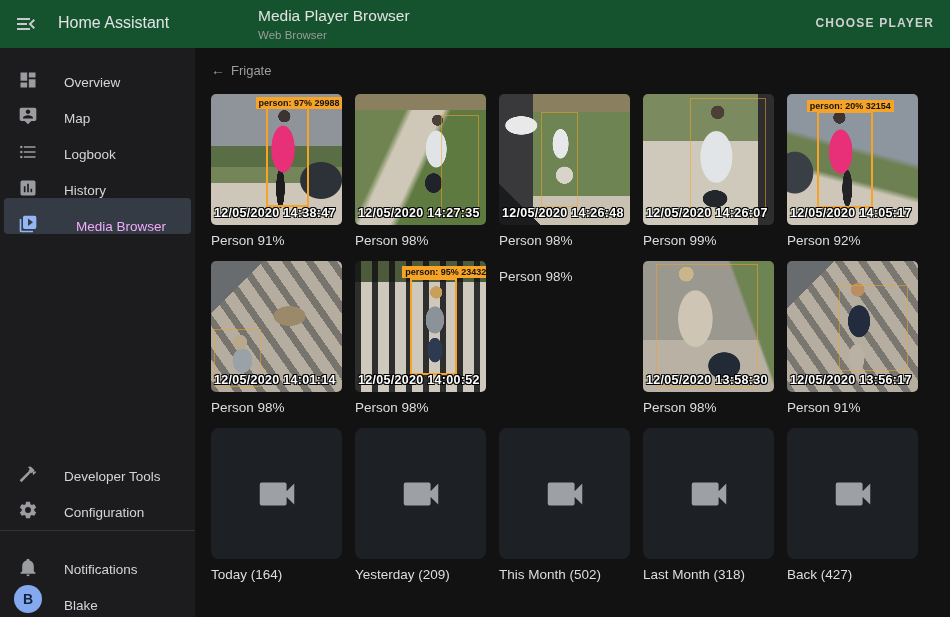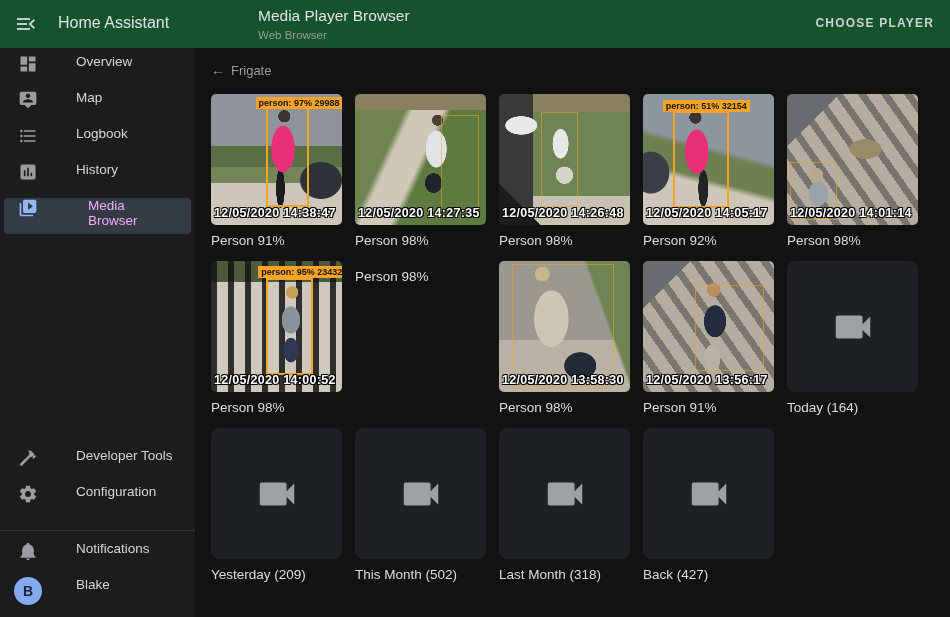--- a/index.html
+++ b/index.html
@@ -14,21 +14,21 @@
   .app-name { position:absolute; left:58px; top:14px; font-size:16px; color:#e3e3e5; }
   .player-title { position:absolute; left:258px; top:7px; }
   .player-title .t { font-size:15.5px; color:#e3e3e5; }
   .player-title .s { font-size:11.5px; color:#9a9b9e; margin-top:4px; }
   .choose-player { position:absolute; right:16px; top:16px; font-size:12px;
     font-weight:bold; letter-spacing:1.2px; color:#cfd0d2; cursor:pointer; }
 
   
   .sidebar { position:absolute; left:0; top:48px; width:195px; height:569px;
     background:#1c1c1e; }
-  .side-item { height:36px; display:flex; align-items:flex-start; gap:38px;
+  .side-item { height:36px; display:flex; align-items:flex-end; gap:26px;
     padding:0 14px; margin:0 4px; border-radius:4px; cursor:pointer; }
   .side-item .ic { width:20px; height:20px; color:#9a9ca0; flex:0 0 20px; }
   .side-item .lb { font-size:13.5px; color:#d3d5d8; font-weight:500; }
   .side-item.active { background:#353b45; }
   .side-item.active .ic { color:#93b6f5; }
   .side-item.active .lb { color:#f0abfc;margin-left:12px; }
   .side-top { padding-top:6px; }
   .side-bottom { position:absolute; left:0; right:0; bottom:4px; }
   .side-divider { height:1px; background:rgba(255,255,255,0.10); margin:10px 0; }
   .avatar { width:28px; height:28px; border-radius:50%; background:#84a9ee;
@@ -240,25 +240,32 @@
     </div>
 
     <div class="cell">
       <div class="thumb s3">
         <div class="bbox faint" style="left:32%;top:14%;width:28%;height:72%"></div>
         <div class="stamp">12/05/2020 14:26:48</div>
       </div>
       <div class="caption">Person 98%</div>
     </div>
 
+    <div class="cell">
+      <div class="thumb s4">
+        <div class="bbox faint" style="left:36%;top:3%;width:58%;height:90%"></div>
+        <div class="stamp">12/05/2020 14:26:07</div>
+      </div>
+      <div class="caption">Person 99%</div>
+    </div>
 
     <div class="cell">
       <div class="thumb s5">
         <div class="bbox" style="left:23%;top:13%;width:43%;height:74%"></div>
-        <div class="det" style="top:6px;left:15%">person: 51% 32154</div>
+        <div class="det" style="top:6px;left:15%">person: 20% 32154</div>
         <div class="stamp">12/05/2020 14:05:17</div>
       </div>
       <div class="caption">Person 92%</div>
     </div>
 
     <div class="cell">
       <div class="thumb s6">
         <div class="bbox faint" style="left:2%;top:52%;width:36%;height:44%"></div>
         <div class="stamp">12/05/2020 14:01:14</div>
       </div>

